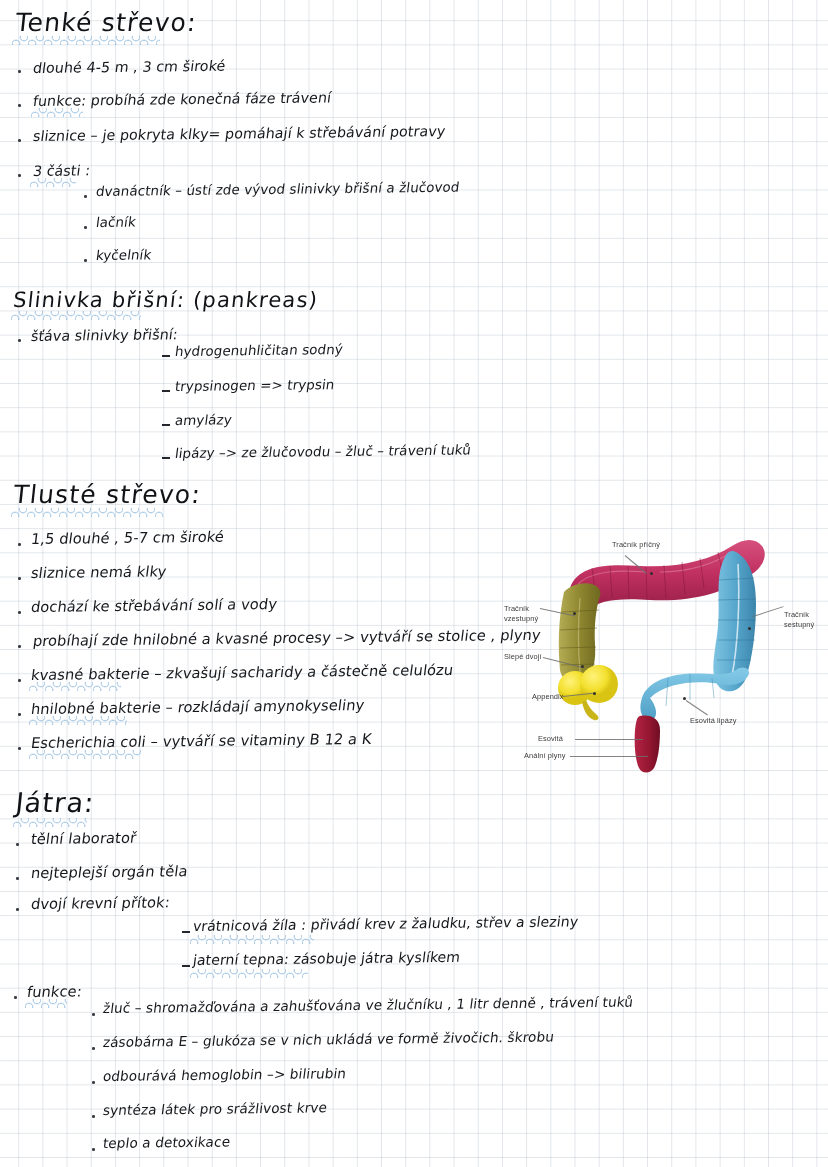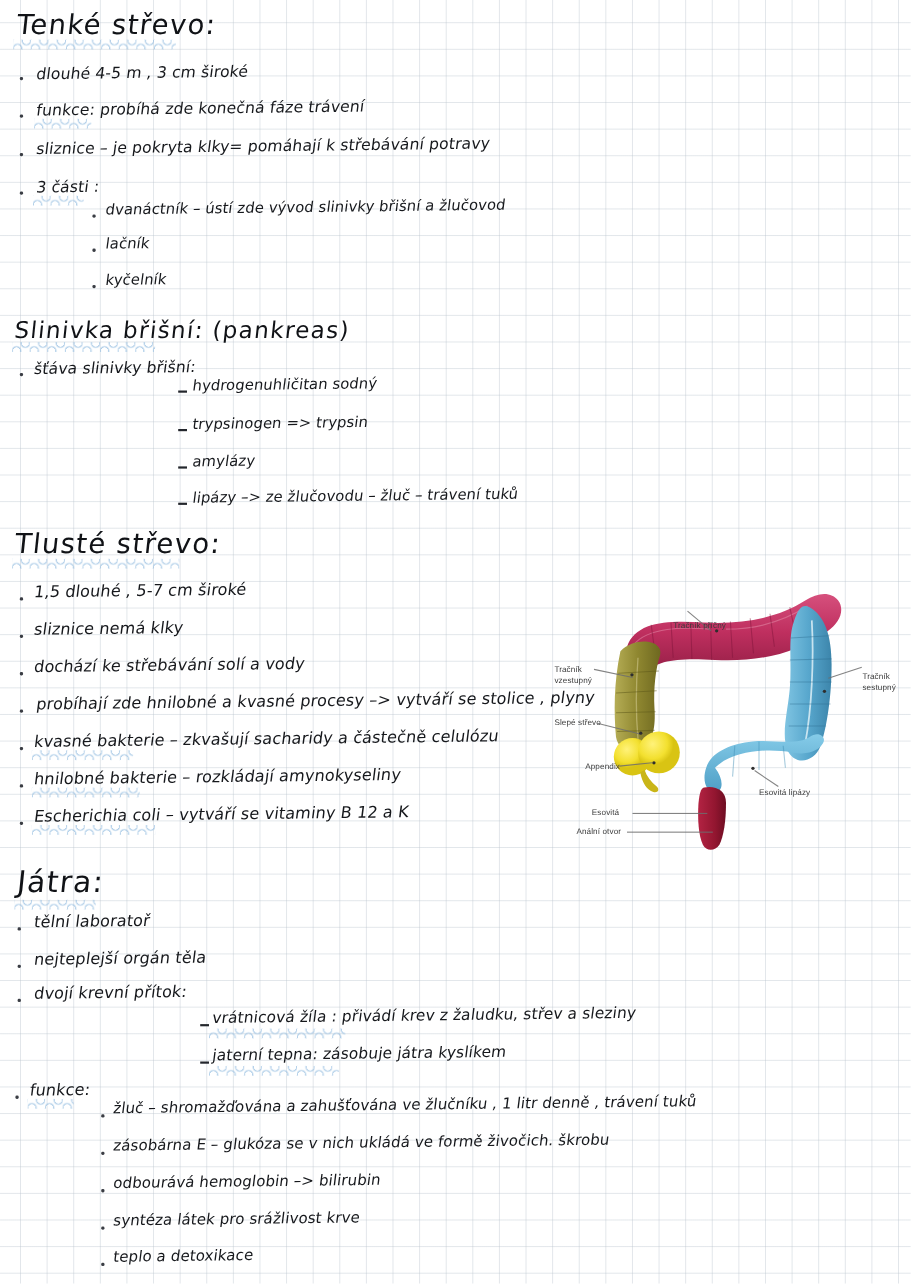--- a/index.html
+++ b/index.html
@@ -348,23 +348,23 @@
     <div class="leaderdot" style="left:248px; top:107px;"></div>
 
     <div class="leader" style="left:186px; top:180px; width:26px; transform:rotate(34deg);"></div>
     <div class="leaderdot" style="left:183px; top:177px;"></div>
 
     <div class="leader" style="left:75px; top:219px; width:68px;"></div>
     <div class="leader" style="left:70px; top:236px; width:78px;"></div>
 
     <div class="diag-label" style="left:4px; top:84px;">Tračník
 vzestupný</div>
-    <div class="diag-label" style="left:4px; top:132px;">Slepé střevo</div>
+    <div class="diag-label" style="left:4px; top:132px;">Slepé dvojí</div>
     <div class="diag-label" style="left:32px; top:172px;">Appendix</div>
-    <div class="diag-label" style="left:112px; top:44px;">Tračník příčný</div>
+    <div class="diag-label" style="left:112px; top:20px;">Tračník příčný</div>
     <div class="diag-label" style="left:284px; top:90px;">Tračník
 sestupný</div>
     <div class="diag-label" style="left:190px; top:196px;">Esovitá lipázy</div>
     <div class="diag-label" style="left:38px; top:214px;">Esovitá</div>
-    <div class="diag-label" style="left:24px; top:231px;">Anální otvor</div>
+    <div class="diag-label" style="left:24px; top:231px;">Anální plyny</div>
   </div>
 
 </div>
 
 </body></html>

